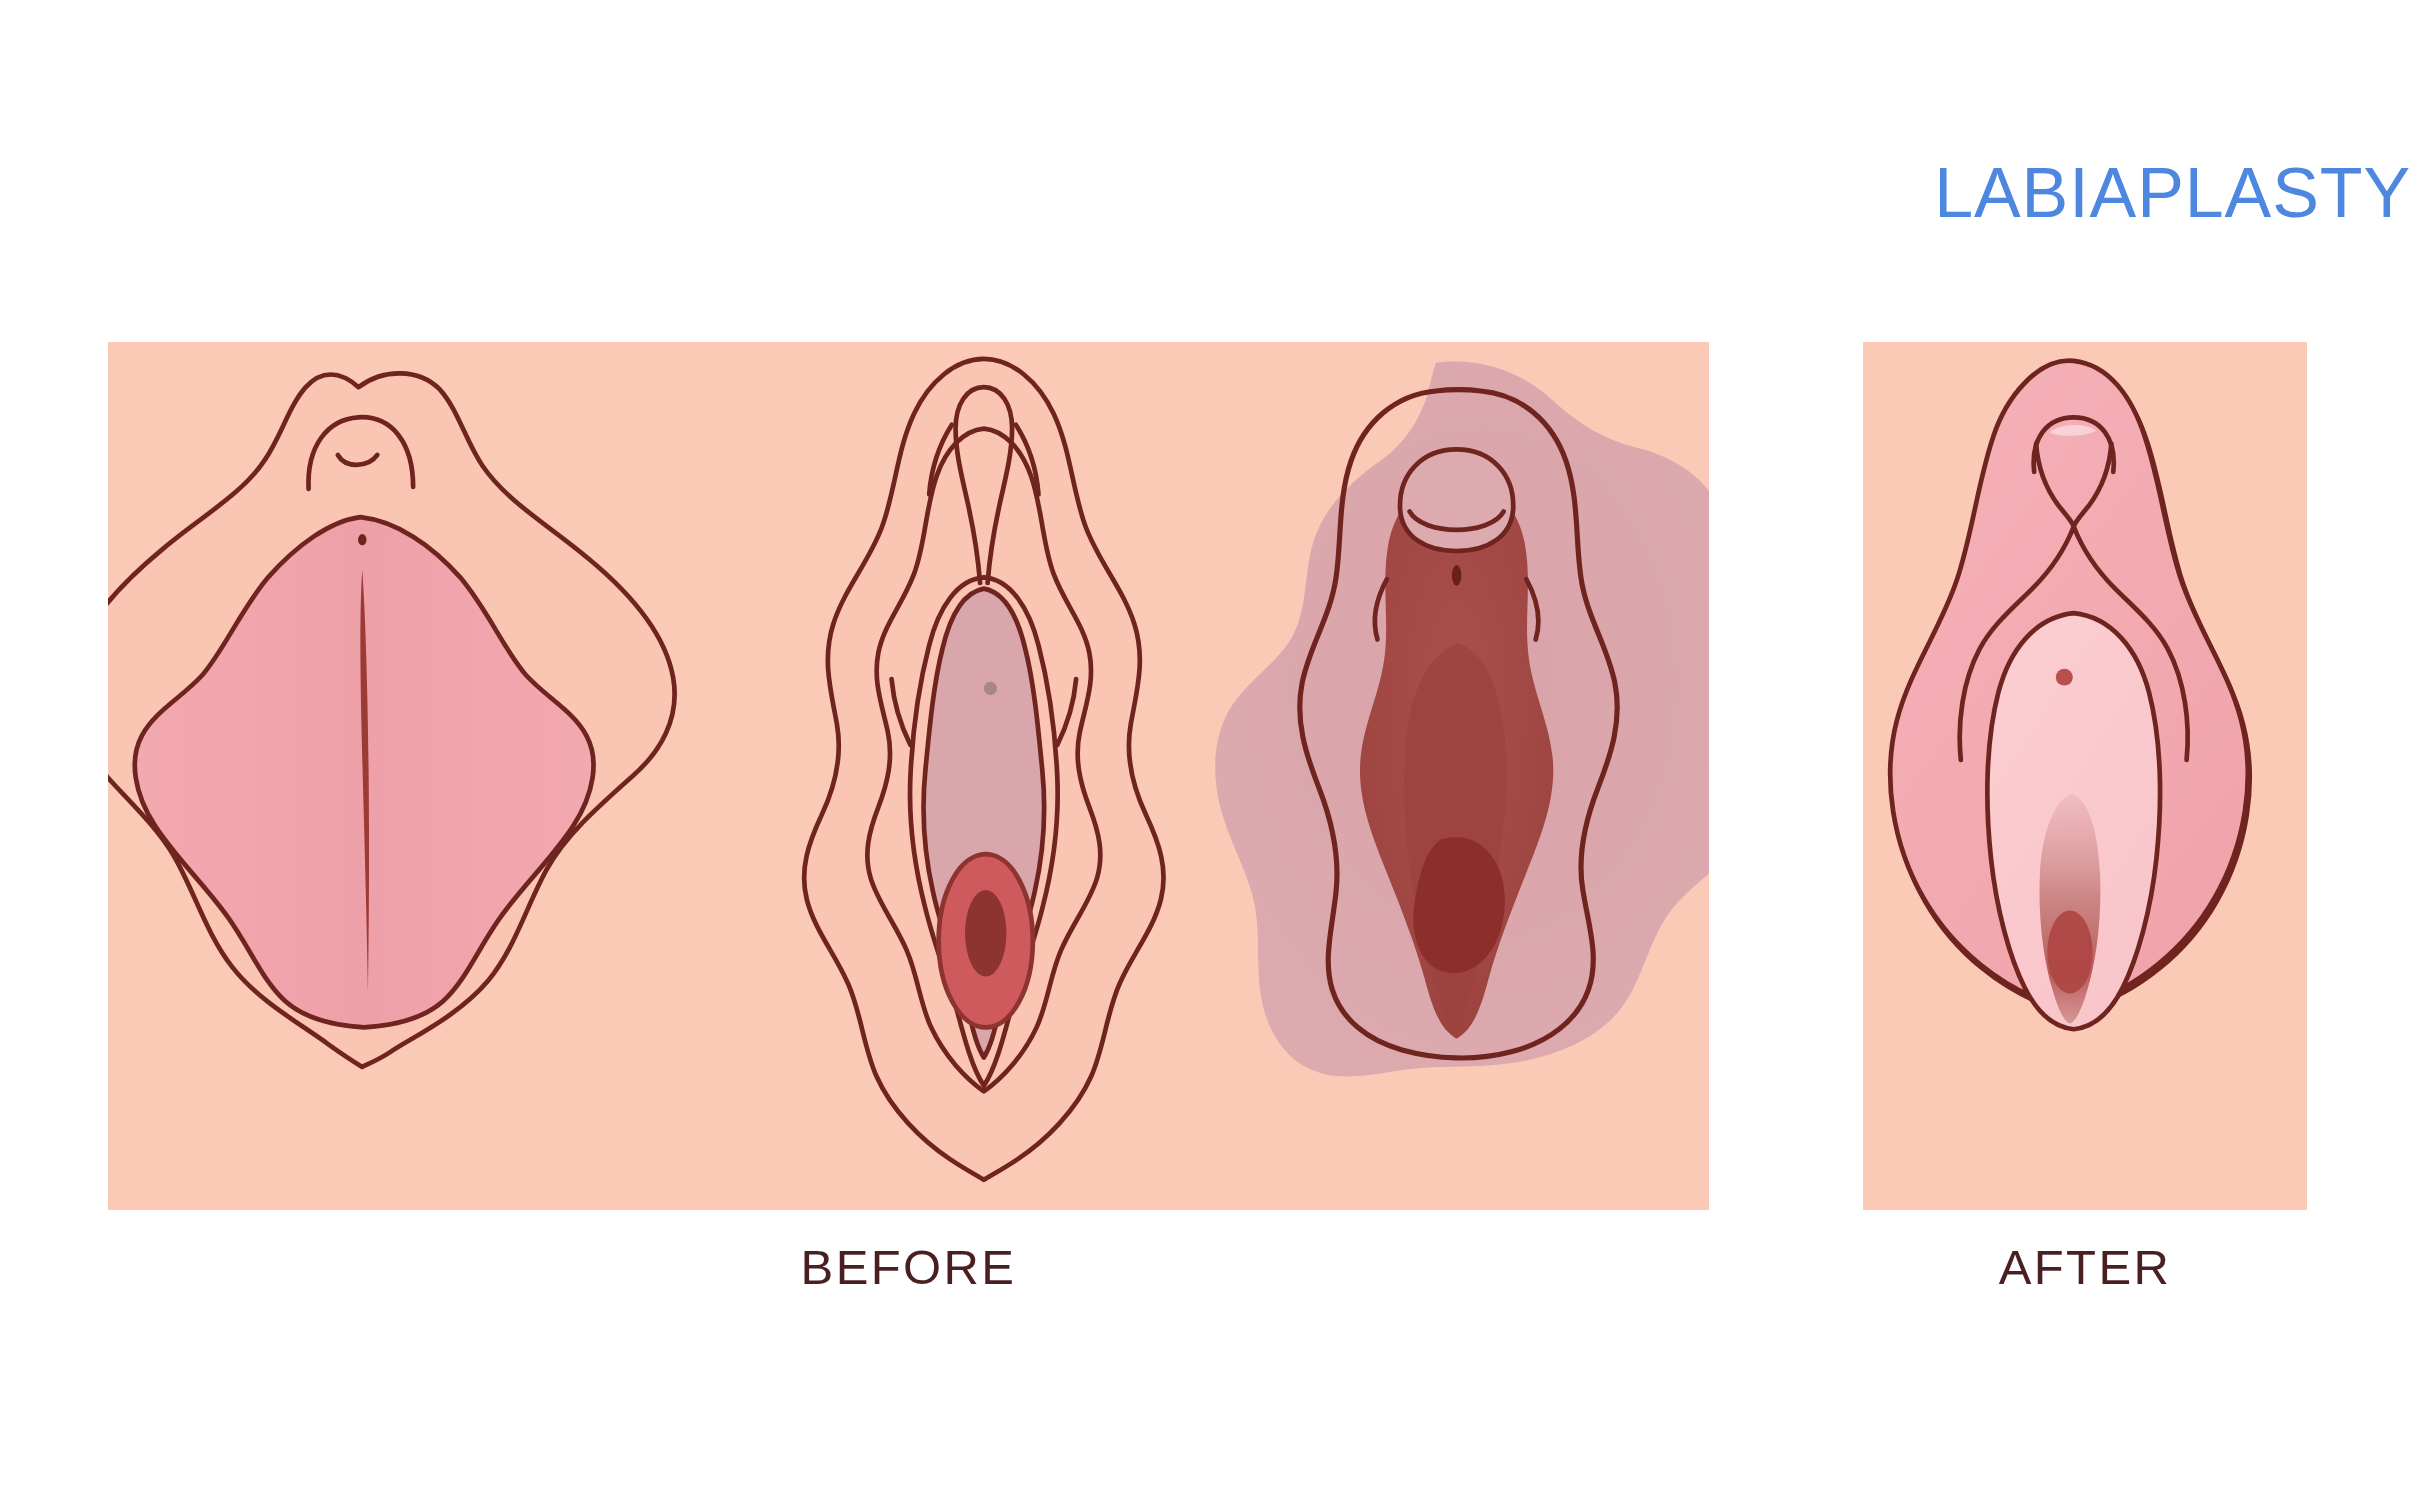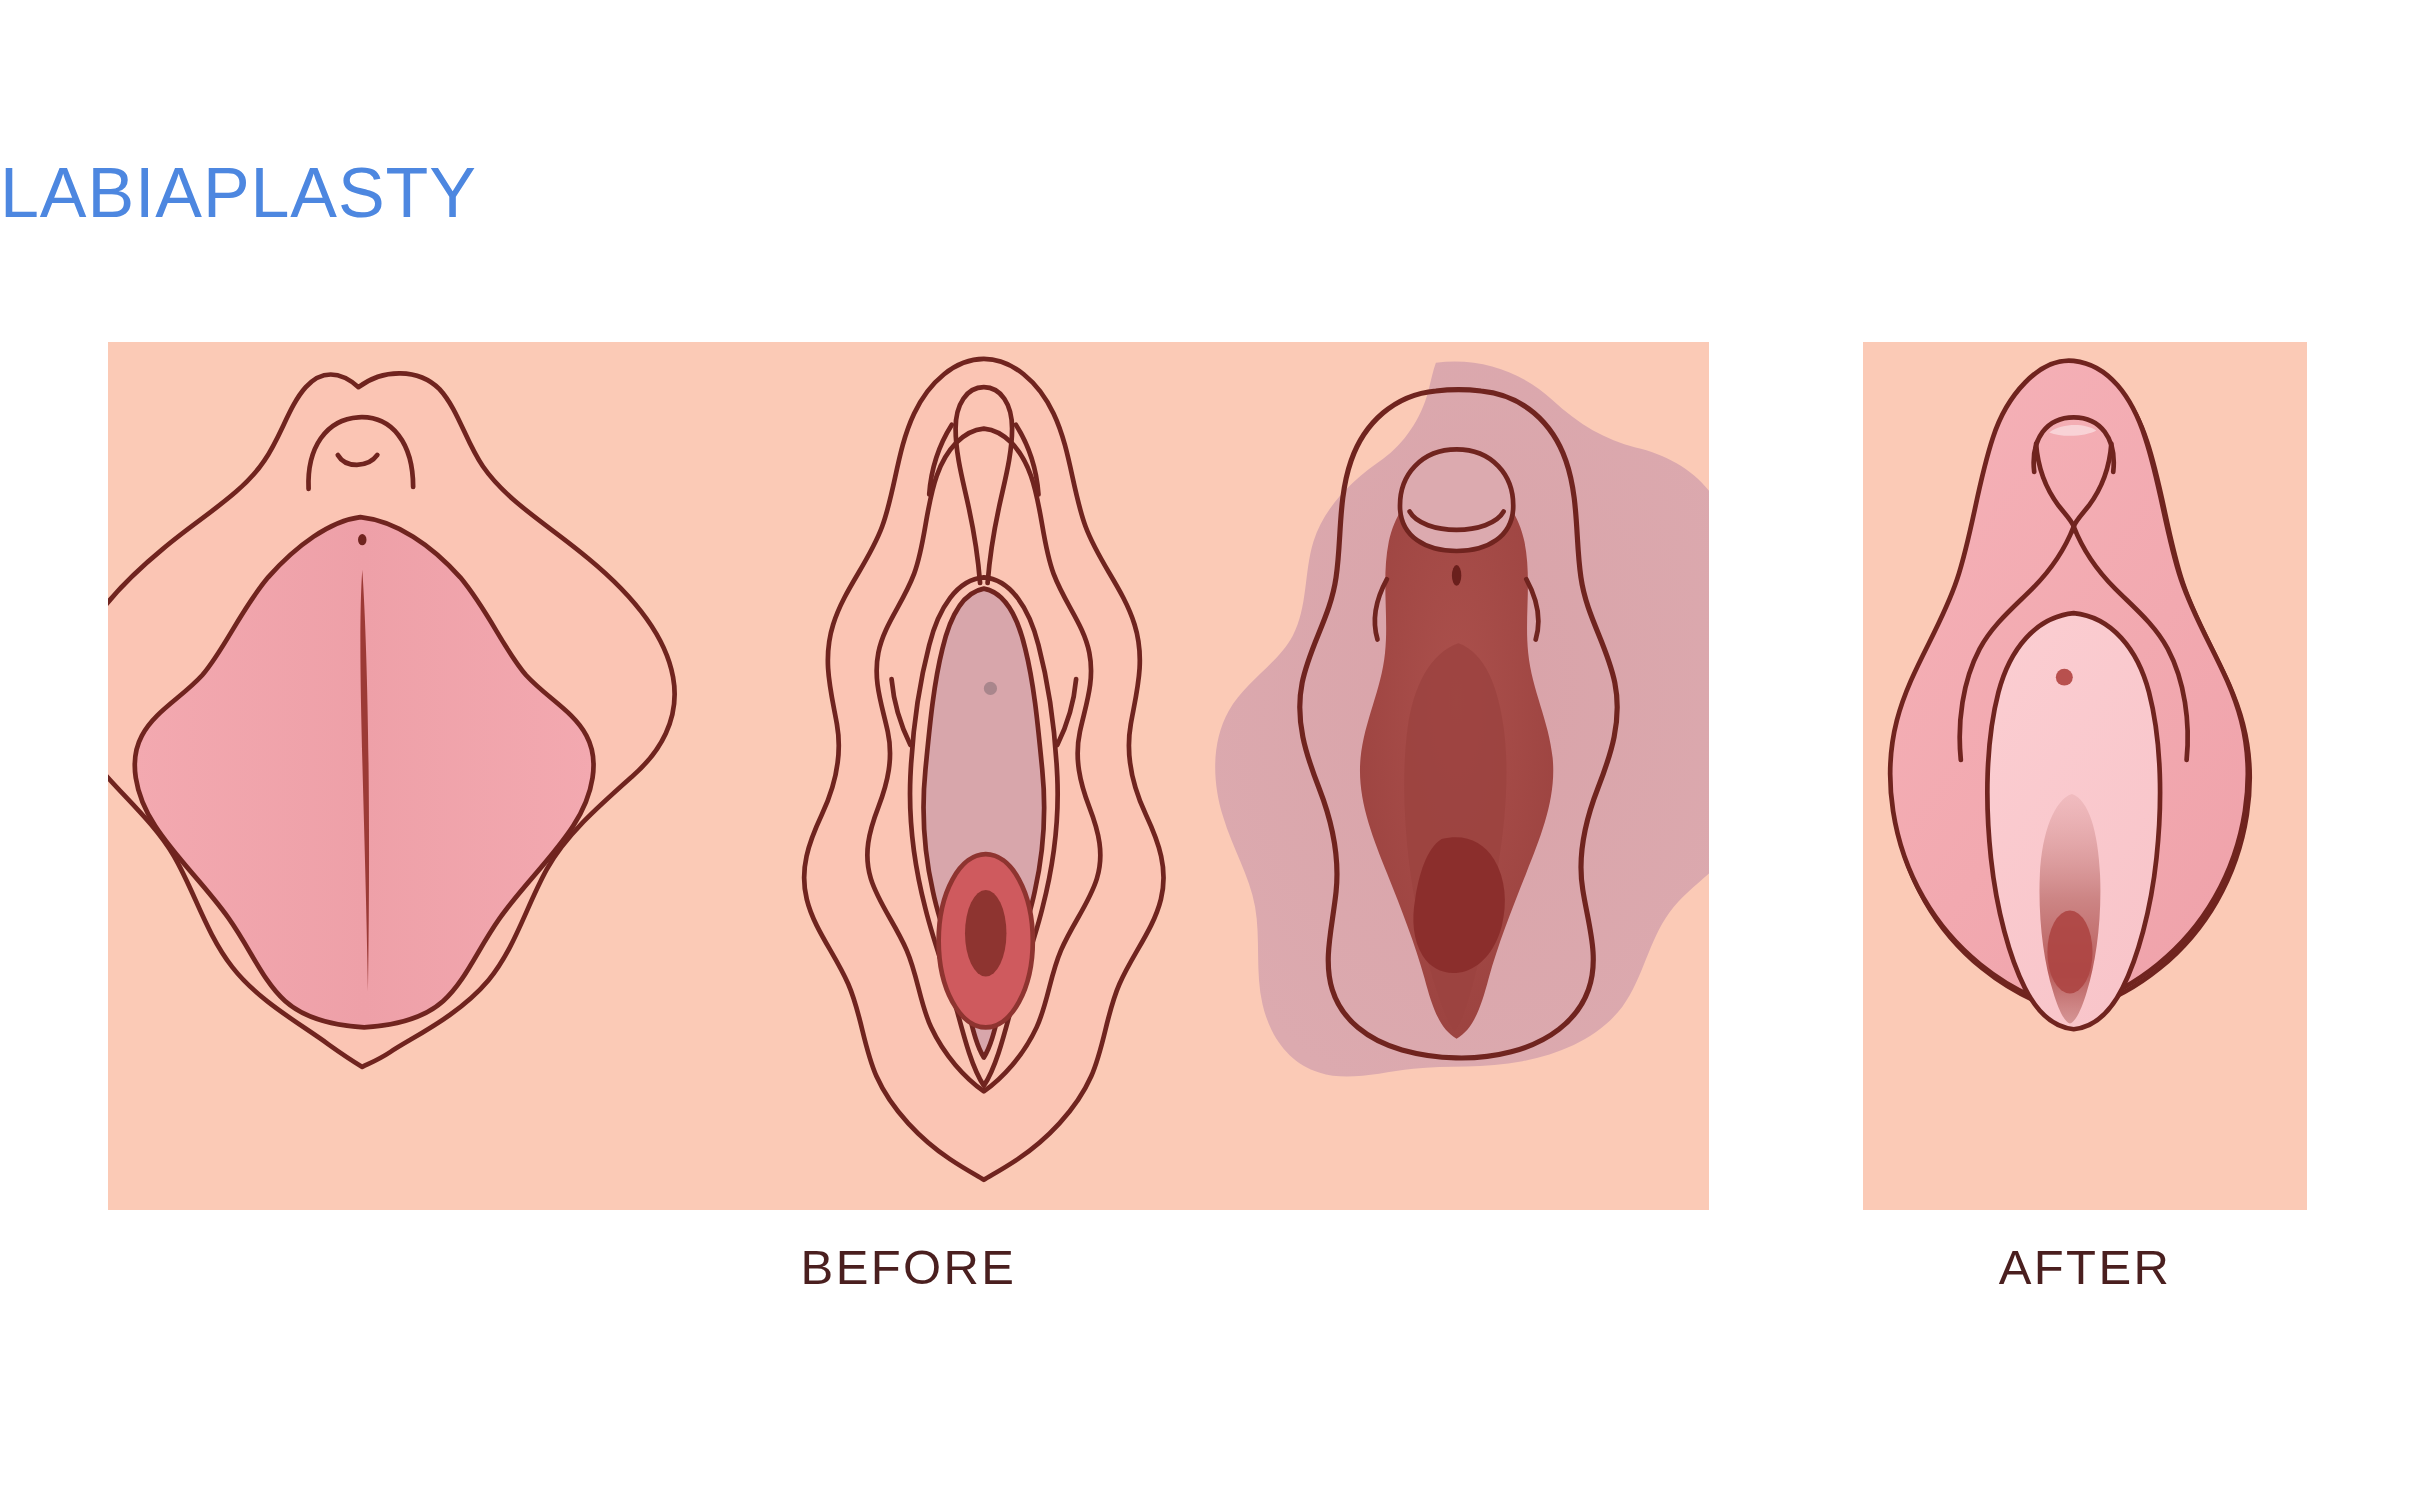--- a/index.html
+++ b/index.html
@@ -21,21 +21,21 @@
     inset: 0;
     background: #ffffff;
   }
 
   
   #title {
     position: absolute;
     left: 0;
     top: 158px;
     width: 2411px;
-    text-align: left;
+    text-align: right;
     font-family: "Liberation Sans", sans-serif;
     font-size: 70px;
     font-weight: 400;
     letter-spacing: 0.9px;
     color: #4d87e0;
     line-height: 1;
     white-space: nowrap;
   }
 
   

